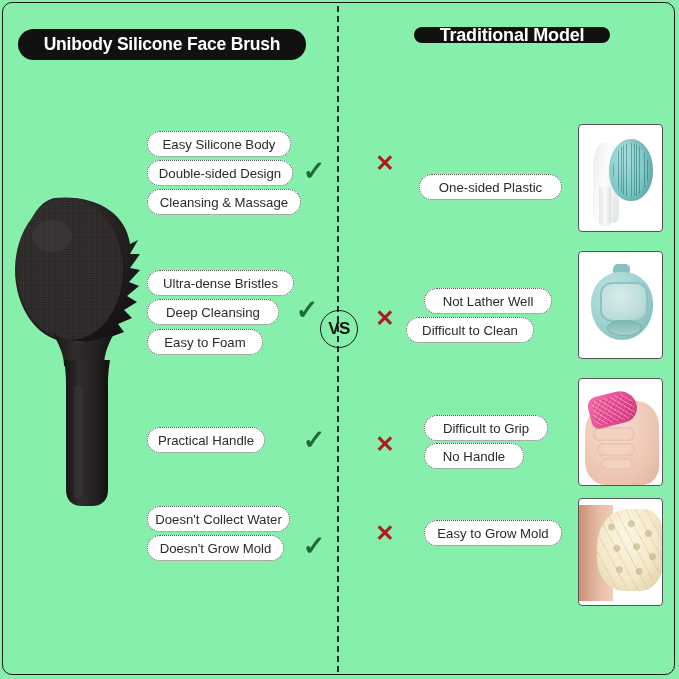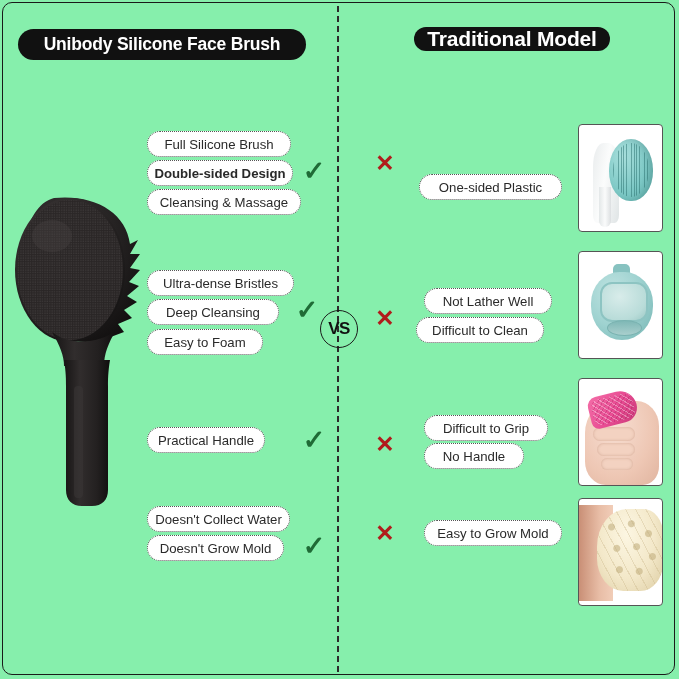--- a/index.html
+++ b/index.html
@@ -47,22 +47,22 @@
     letter-spacing: -0.2px;
     white-space: nowrap;
   }
   #pill-left {
     left: 18px; top: 29px;
     width: 288px; height: 31px;
     font-size: 17.5px;
   }
   #pill-right {
     left: 414px; top: 27px;
-    width: 196px; height: 24px;
-    font-size: 21px;
+    width: 196px; height: 16px;
+    font-size: 18px;
   }
 
   
   .chip {
     position: absolute;
     border: 1.3px dotted #555555;
     border-radius: 13px;
     background: #ffffff;
     color: #2a2a2a;
     display: flex;
@@ -299,42 +299,42 @@
 
       <path d="M44 142 C52 156 56 166 56 176 L96 176 C96 164 100 154 108 140
                C92 154 62 156 44 142 Z" fill="url(#handleGrad)"></path>
 
       <path d="M56 170 C58 182 58 190 58 196 L58 300 C58 310 64 316 74 316
                L84 316 C94 316 100 310 100 300 L100 196 C100 190 100 182 102 170 Z" fill="url(#handleGrad)"></path>
       <rect x="66" y="196" width="9" height="112" rx="4" fill="#3b3737" opacity="0.55"></rect>
     </svg>
   </div>
 
-  <div class="chip" style="left:147px; top:131px; width:144px;">Full Silicone Brush</div>
-  <div class="chip" style="left:147px; top:160px; width:146px;font-weight:bold;">Double-sided Design</div>
+  <div class="chip" style="left:147px; top:131px; width:144px;">Easy Silicone Body</div>
+  <div class="chip" style="left:147px; top:160px; width:146px;">Double-sided Design</div>
   <div class="chip" style="left:147px; top:189px; width:154px;">Cleansing &amp; Massage</div>
   <div class="mark check" style="left:300px; top:157px;">✓</div>
   <div class="mark cross" style="left:371px; top:149px;">✕</div>
   <div class="chip right" style="left:419px; top:174px; width:143px;">One-sided Plastic</div>
 
   <div class="thumb" id="thumb1">
     <div class="t1-handle"></div>
     <div class="t1-handle2"></div>
     <div class="t1-head">
       <div class="t1-bristles"></div>
     </div>
   </div>
 
   <div class="chip" style="left:147px; top:299px; width:132px;">Deep Cleansing</div>
   <div class="chip" style="left:147px; top:270px; width:147px;">Ultra-dense Bristles</div>
   <div class="chip" style="left:147px; top:329px; width:116px;">Easy to Foam</div>
   <div class="mark check" style="left:293px; top:296px;">✓</div>
   <div class="mark cross" style="left:371px; top:304px;">✕</div>
   <div class="chip right" style="left:424px; top:288px; width:128px;">Not Lather Well</div>
-  <div class="chip right" style="left:416px; top:317px; width:128px;">Difficult to Clean</div>
+  <div class="chip right" style="left:406px; top:317px; width:128px;">Difficult to Clean</div>
 
   <div id="vs">VS</div>
 
   <div class="thumb" id="thumb2">
     <div class="t2-neck"></div>
     <div class="t2-body">
       <div class="t2-pad"></div>
       <div class="t2-slot"></div>
     </div>
   </div>

